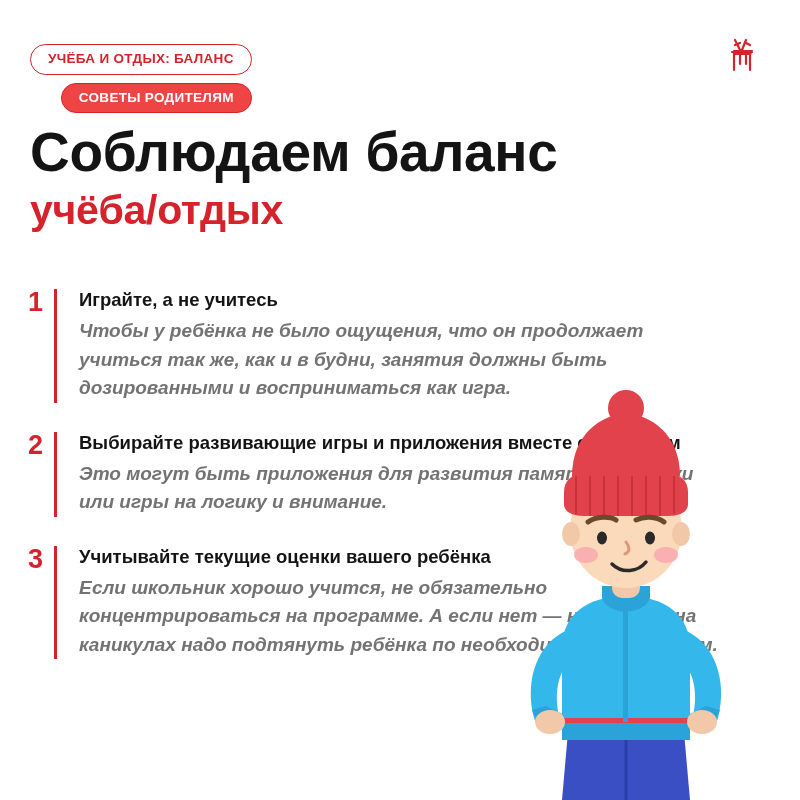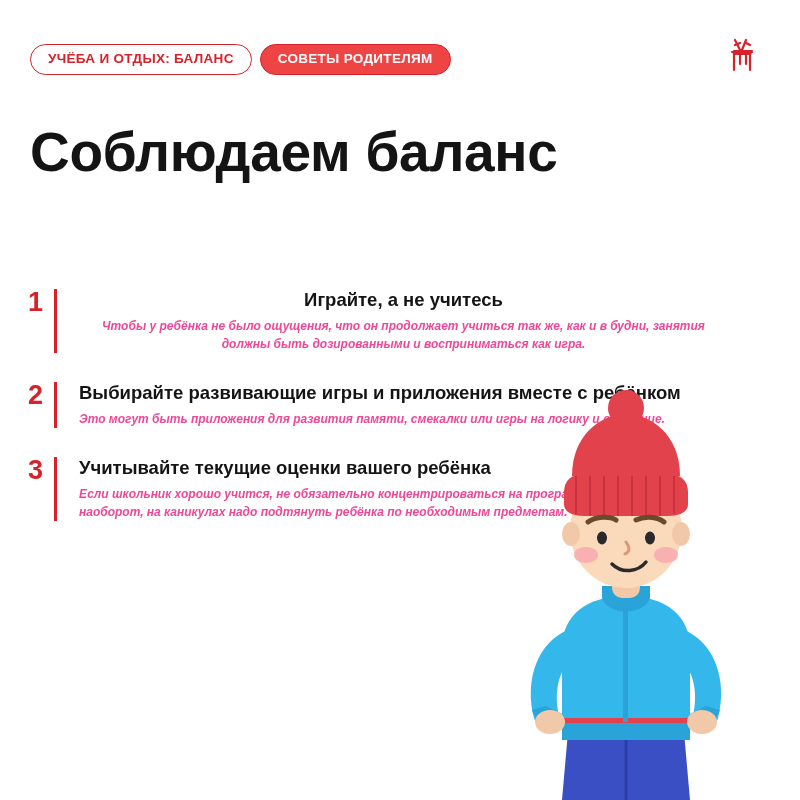--- a/index.html
+++ b/index.html
@@ -22,20 +22,21 @@
   }
 
   
   .tag-row {
     position: absolute;
     top: 44px;
     left: 30px;
     display: flex;
     align-items: flex-end;
     gap: 8px;
+    flex-direction: column;
   }
   .tag {
     font-size: 13.5px;
     font-weight: 700;
     letter-spacing: 0.3px;
     padding: 7px 17px 8px;
     border-radius: 20px;
     white-space: nowrap;
     line-height: 1;
   }
@@ -116,29 +117,29 @@
     flex: 1 1 auto;
   }
   .tip-title {
     font-size: 18.5px;
     font-weight: 700;
     color: #141414;
     line-height: 1.3;
     margin-bottom: 5px;
   }
   .tip-text {
-    font-size: 12px;
+    font-size: 19px;
     font-style: italic;
     font-weight: 600;
-    color: #ec4899;
+    color: #737373;
     line-height: 1.5;
   }
 
   
-  .tip-1 .tip-body { width: 650px; text-align: center; }
+  .tip-1 .tip-body { width: 650px; }
   .tip-2 .tip-body { width: 470px; }
   .tip-3 .tip-body { width: 400px; }
 
   
   .illustration {
     position: absolute;
     right: 24px;
     bottom: 0;
     width: 300px;
     height: 420px;
@@ -166,20 +167,21 @@
         <path d="M30 16 L30 34"></path>
         <path d="M20 16 L20 28"></path>
         <path d="M26 16 L26 28"></path>
       </g>
       <path d="M13 14 L33 14 L31 19 L15 19 Z" fill="#d6232b"></path>
     </svg>
   </div>
 
   <div class="heading">
     <div class="line1">Соблюдаем баланс</div>
+    <div class="line2">учёба/отдых</div>
   </div>
 
   <div class="tips">
 
     <div class="tip tip-1">
       <div class="tip-num">1</div>
       <div class="tip-bar"></div>
       <div class="tip-body">
         <div class="tip-title">Играйте, а не учитесь</div>
         <div class="tip-text">Чтобы у ребёнка не было ощущения, что он продолжает учиться так же, как и в будни, занятия должны быть дозированными и восприниматься как игра.</div>

